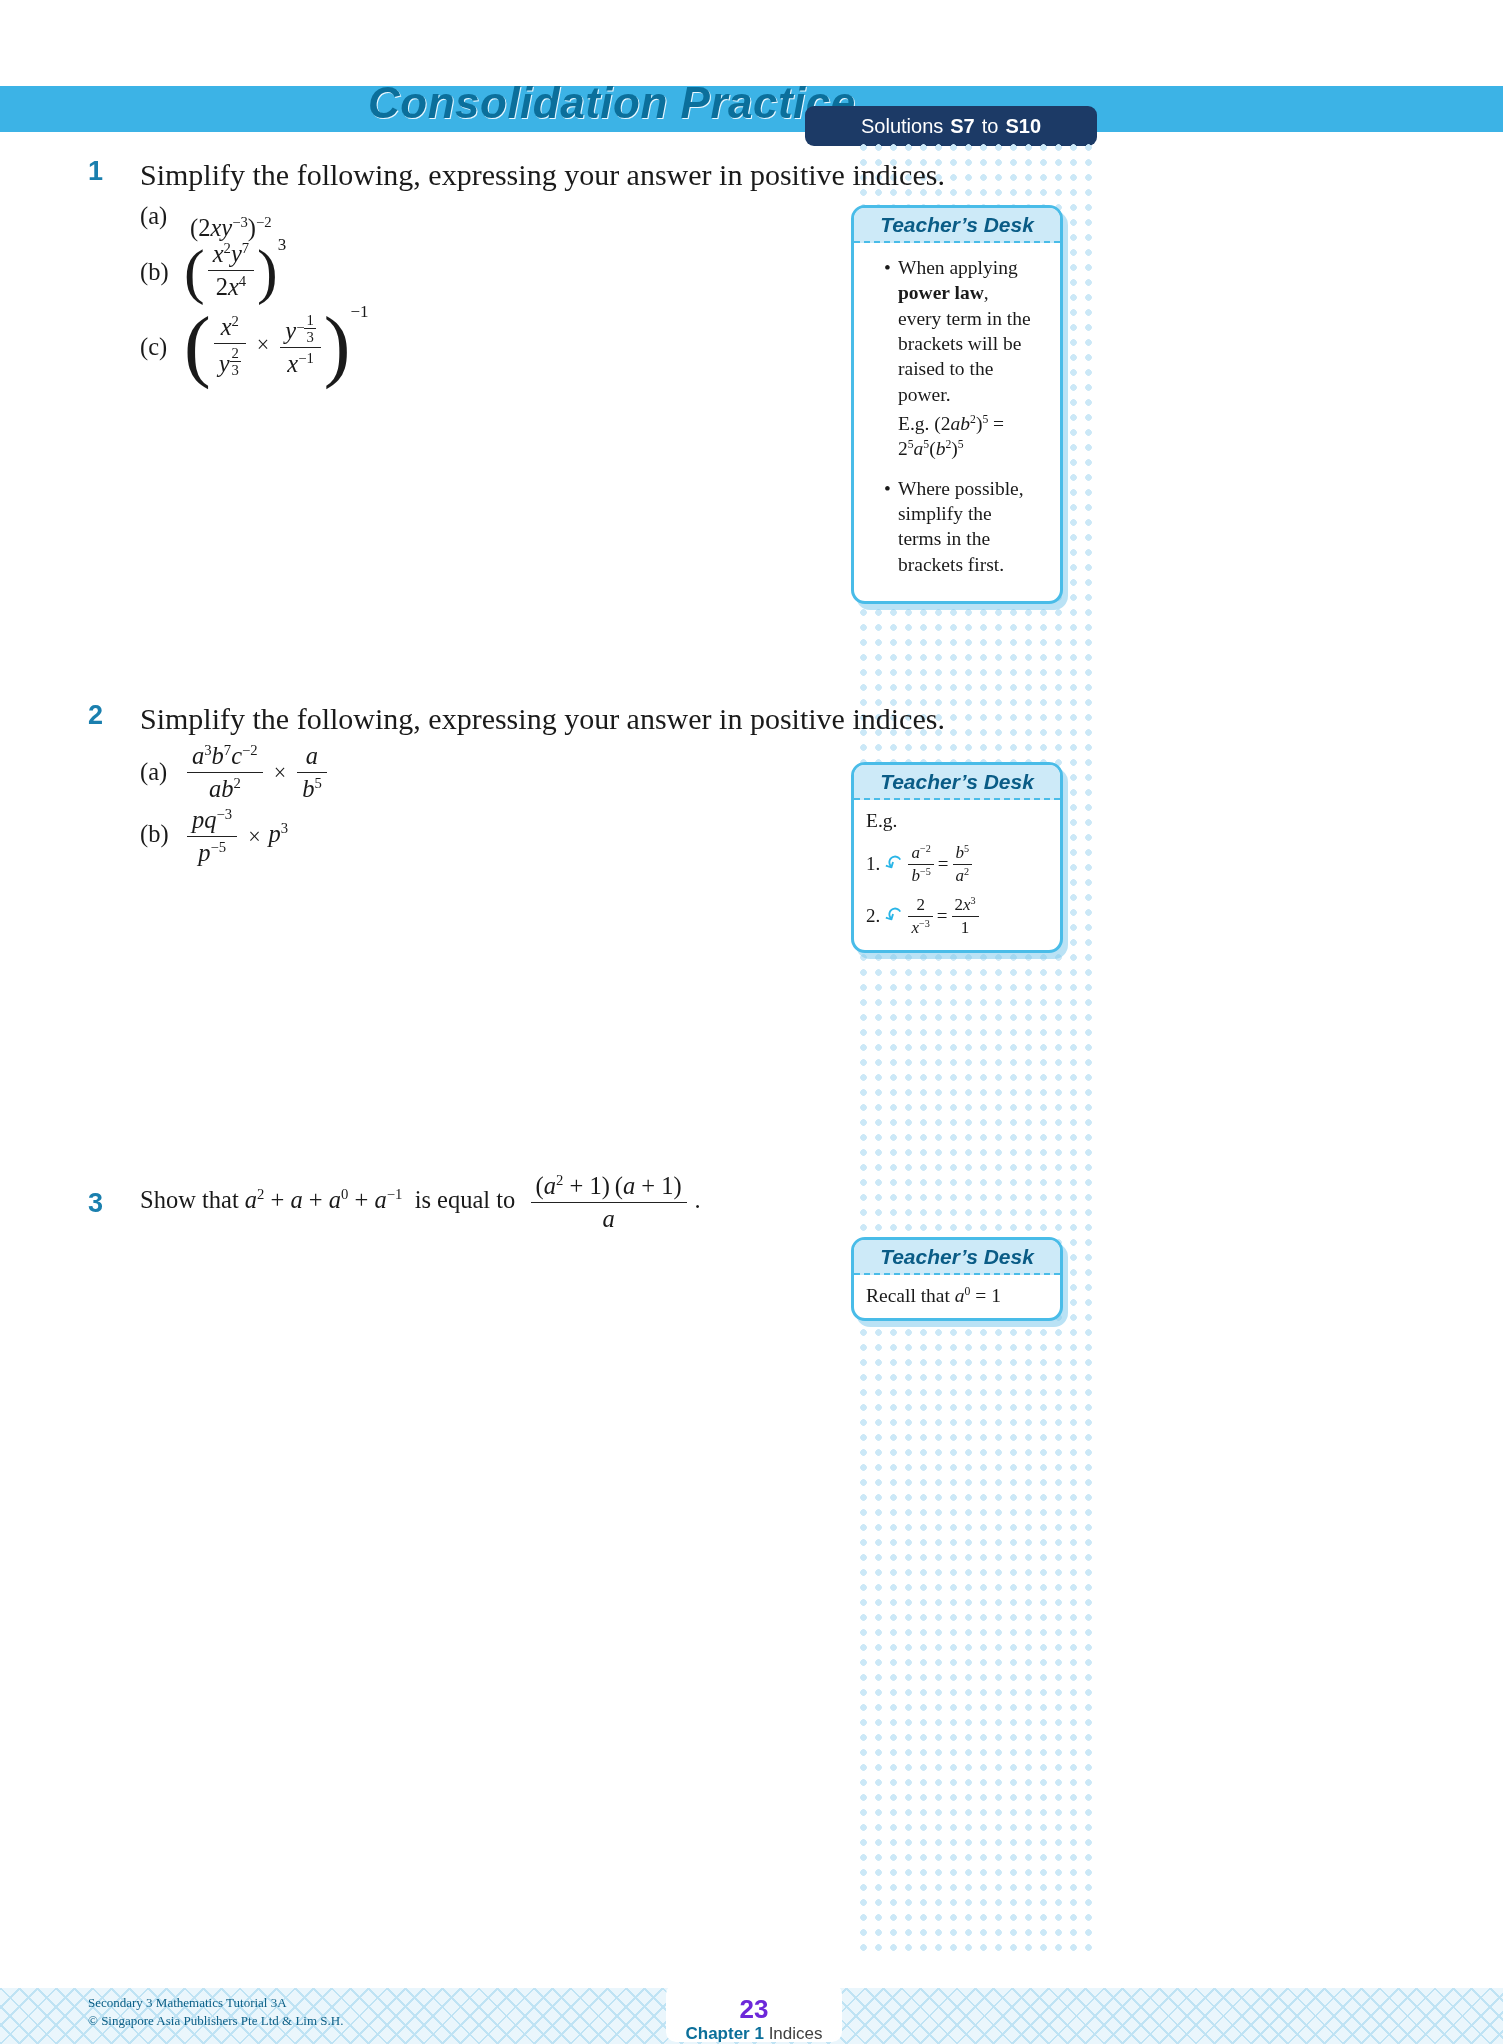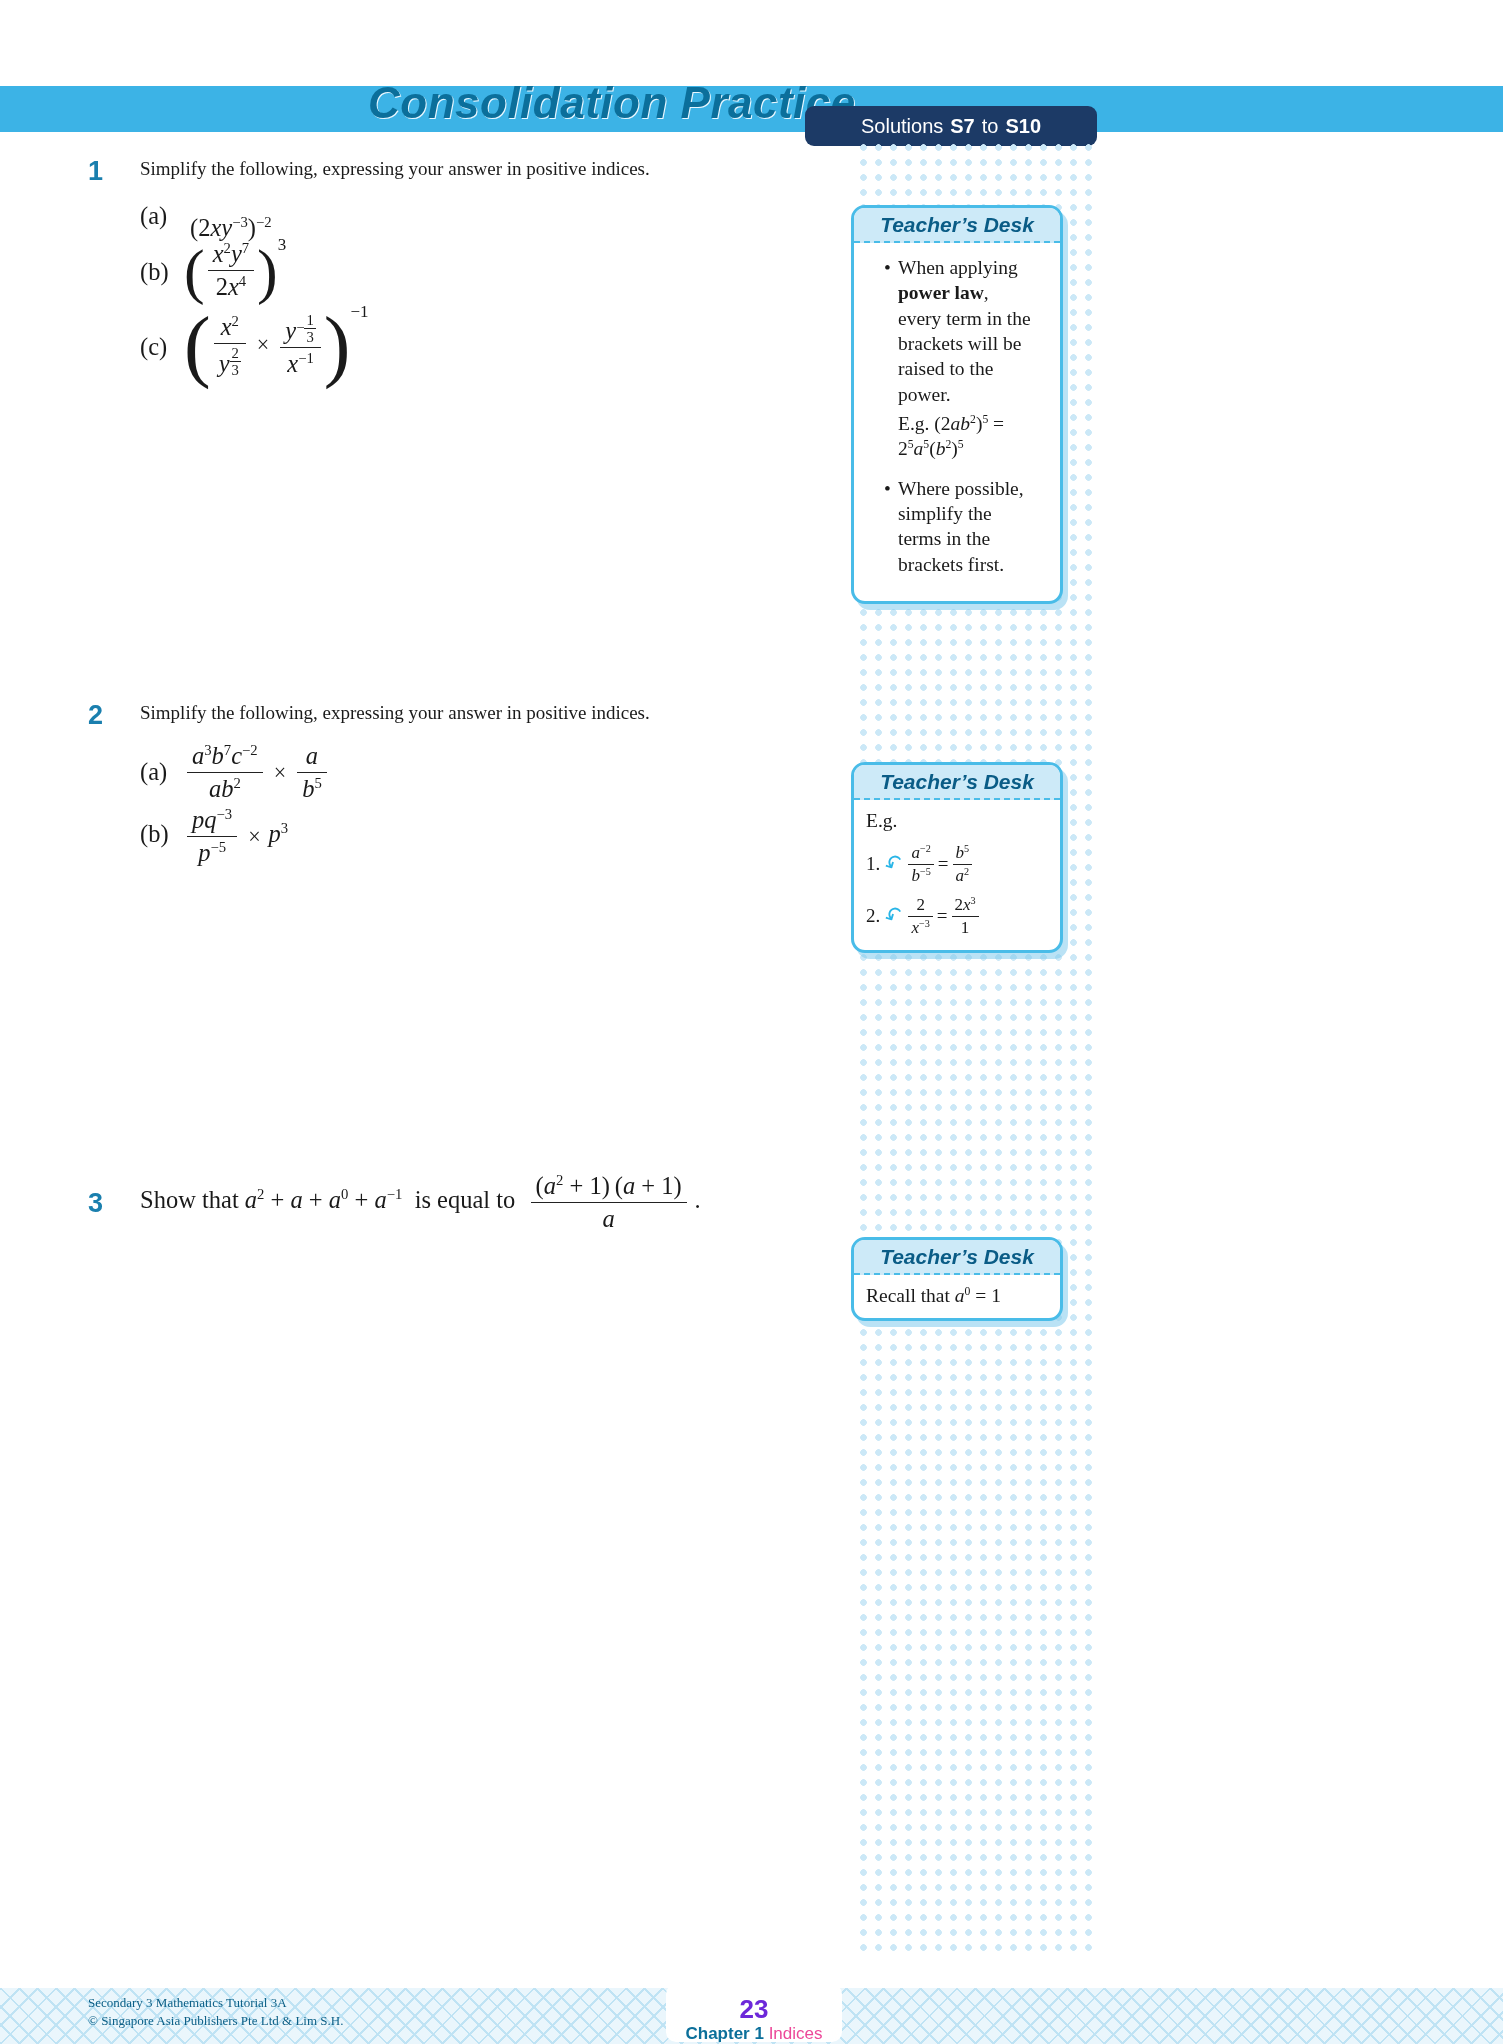--- a/index.html
+++ b/index.html
@@ -16,21 +16,21 @@
          font-family:"Liberation Sans",sans-serif;font-size:20px;}
   .solutions-box b{font-weight:bold;}
 
   
   .dots{position:absolute;left:856px;top:140px;width:236px;height:1815px;
         background-image:radial-gradient(circle,#cbe8f7 3px,rgba(0,0,0,0) 3.6px);
         background-size:15px 15px;}
 
   
   .qnum{position:absolute;font-family:"Liberation Sans",sans-serif;font-weight:bold;font-size:27px;color:#1a7fae;}
-  .qprompt{position:absolute;font-size:19px;white-space:nowrap;}
+  .qprompt{position:absolute;font-size:30px;white-space:nowrap;}
   .plabel{position:absolute;font-size:24.5px;}
   .pmath{position:absolute;font-size:24.5px;white-space:nowrap;}
   .q3line{position:absolute;font-size:24.5px;white-space:nowrap;}
 
   i{font-style:italic;}
   sup{font-size:60%;vertical-align:0.6em;line-height:0;}
   .frac{display:inline-block;vertical-align:middle;text-align:center;line-height:1.15;margin:0 3px;}
   .frac .num{display:block;border-bottom:1.5px solid #222;padding:0 5px 2px;}
   .frac .den{display:block;padding:2px 5px 0;}
   .bp{font-family:"Liberation Serif",serif;vertical-align:middle;line-height:0;font-weight:400;}
@@ -66,21 +66,21 @@
   .footer-band{position:absolute;left:0;top:1988px;width:1503px;height:56px;background-color:#eaf6fc;
       background-image:repeating-linear-gradient(45deg,#bfe3f4 0 2px,rgba(0,0,0,0) 2px 13px),
                        repeating-linear-gradient(135deg,#bfe3f4 0 2px,rgba(0,0,0,0) 2px 13px);}
   .footer-left{position:absolute;left:88px;top:1994px;font-size:13px;color:#0c5f86;line-height:1.35;}
   .footer-center{position:absolute;left:666px;top:1984px;width:176px;height:58px;background:#fff;
       border-radius:10px;text-align:center;}
   .page-number{font-family:"Liberation Sans",sans-serif;font-weight:bold;font-size:26px;color:#6d28d9;
       line-height:1.05;margin-top:12px;}
   .chapter-line{font-family:"Liberation Sans",sans-serif;font-size:17px;margin-top:1px;}
   .chapter-label{font-weight:bold;color:#0b6f9a;}
-  .chapter-name{color:#ec4899;}
+  .chapter-name{color:#404040;}
 </style>
 </head>
 <body>
 
 <div class="page">
 
   <div class="header-band">
     <h1 class="title">Consolidation Practice</h1>
     <div class="solutions-box">
       <span>Solutions</span>

